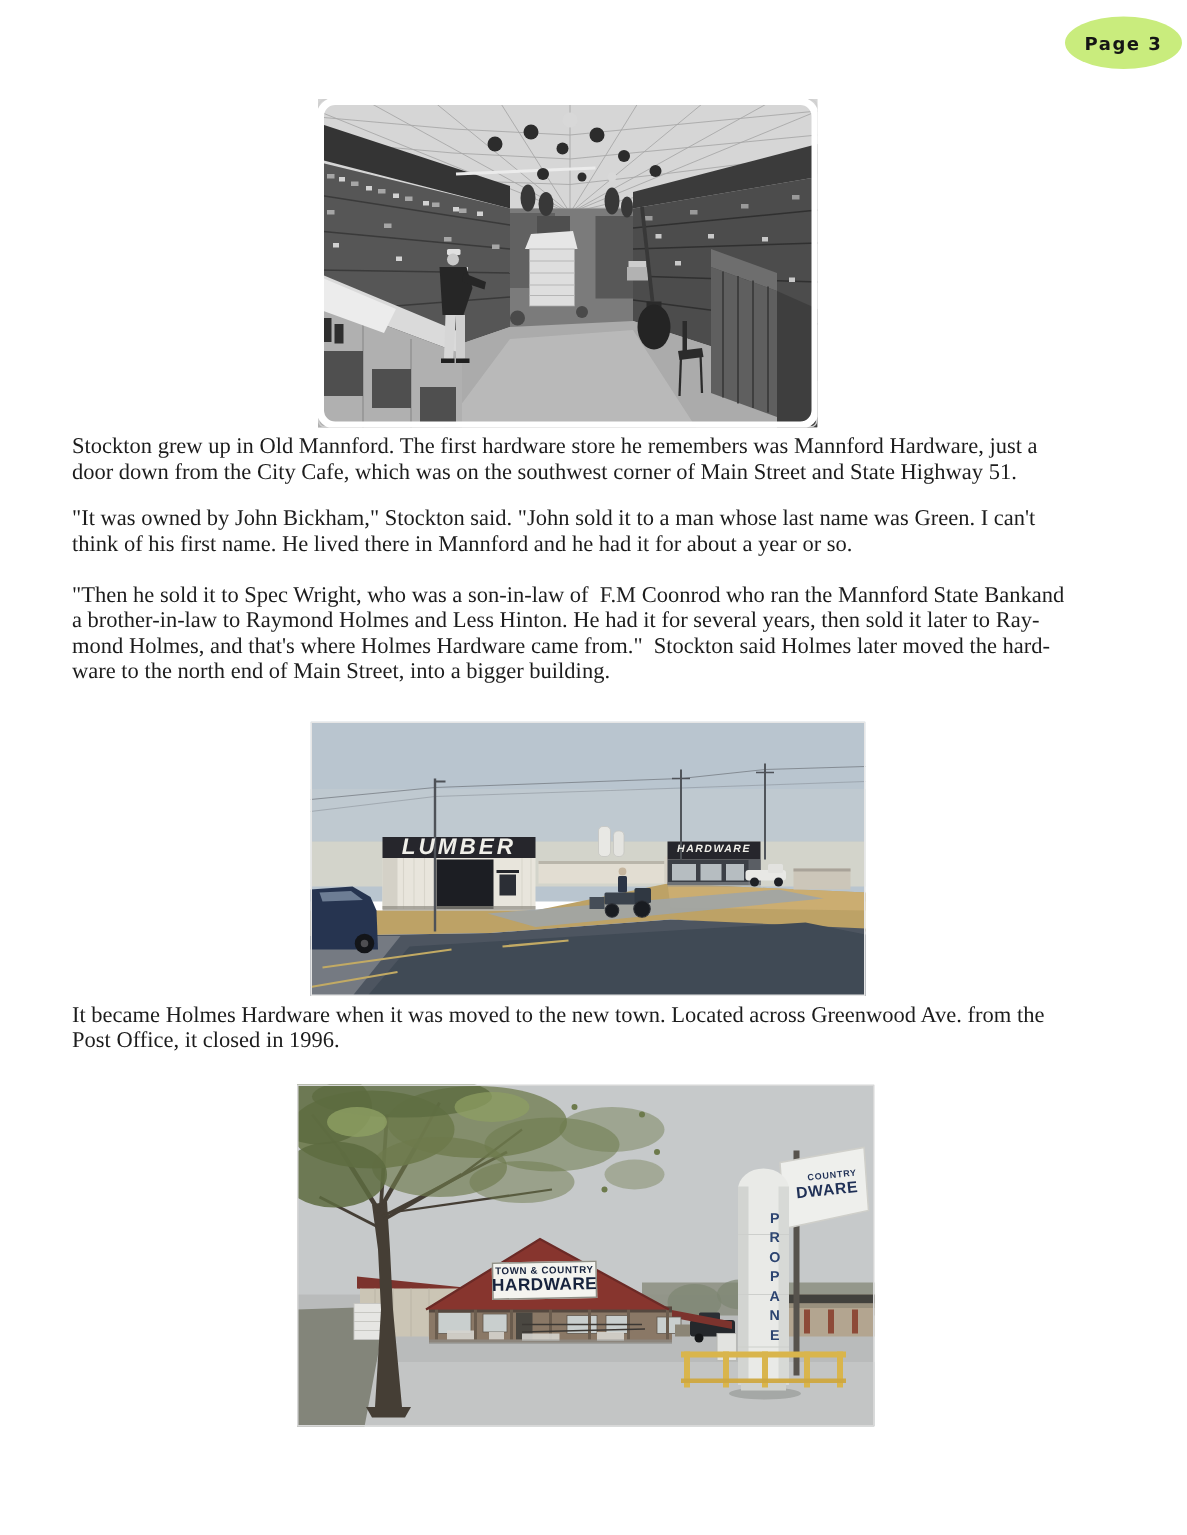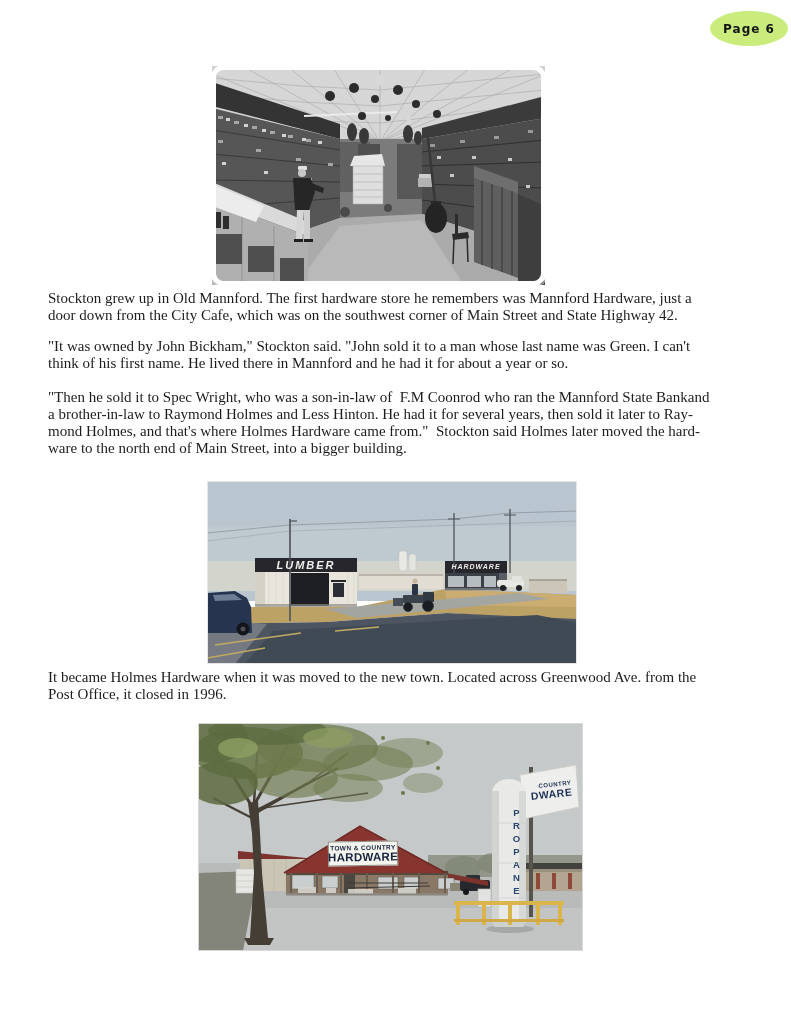--- a/index.html
+++ b/index.html
@@ -13,21 +13,21 @@
         color:#1c1c1c;white-space:pre;}
   .p1{top:290px}.p2{top:338px}.p3{top:389px}.p4{top:669px}
   figure.photo{position:absolute;margin:0;padding:0;}
   .photo svg{display:block;}
   .photo1{left:212px;top:66px;width:333px;height:219px;}
   .photo2{left:207px;top:481px;width:370px;height:183px;}
   .photo3{left:198px;top:723px;width:385px;height:228px;}
   
   .sign{position:absolute;color:#f0efe9;font-family:"Liberation Sans",sans-serif;
         font-style:italic;font-weight:bold;text-align:center;}
-  .sign-lumber{left:48px;top:77px;width:102px;height:14px;line-height:14px;font-size:11px;letter-spacing:2px;}
+  .sign-lumber{left:48px;top:77px;width:102px;height:14px;line-height:14px;font-size:15px;letter-spacing:2px;}
   .sign-hardware{left:238px;top:80px;width:62px;height:12px;line-height:12px;font-size:7px;letter-spacing:1px;}
   
   .tc-sign{position:absolute;left:130px;top:118px;width:70px;height:25px;background:#f4f4ef;
            border:1px solid #8f8f86;box-sizing:border-box;display:flex;flex-direction:column;
            align-items:center;justify-content:center;color:#17233d;
            font-family:"Liberation Sans",sans-serif;font-weight:bold;transform:rotate(-1deg);}
   .tc-line1{font-size:6.5px;line-height:7px;letter-spacing:.4px;}
   .tc-line2{font-size:11.5px;line-height:12px;letter-spacing:.3px;}
   .propane{position:absolute;left:308px;top:84px;width:16px;height:94px;
            writing-mode:vertical-rl;text-orientation:upright;
@@ -37,21 +37,21 @@
              display:flex;flex-direction:column;align-items:flex-end;justify-content:center;
              color:#1f3056;font-family:"Liberation Sans",sans-serif;font-weight:bold;padding-right:2px;box-sizing:border-box;}
   .ps-line1{font-size:6px;letter-spacing:.5px;}
   .ps-line2{font-size:10.5px;letter-spacing:.5px;}
 </style>
 </head>
 <body>
 
 <div class="page">
 
-  <div class="badge">Page 6</div>
+  <div class="badge">Page 3</div>
 
   <figure class="photo photo1">
     <svg viewBox="0 0 333 219" width="333" height="219">
       <rect width="333" height="219" fill="#bdbdbd"></rect>
       <polygon points="0,0 333,0 333,50 210,72 128,73 0,42" fill="#d6d6d6"></polygon>
       <g stroke="#a8a8a8" stroke-width="0.6" fill="none">
         <line x1="168" y1="76" x2="-10" y2="4"></line>
           <line x1="168" y1="76" x2="30" y2="0"></line>
         <line x1="168" y1="76" x2="75" y2="0"></line>
           <line x1="168" y1="76" x2="120" y2="0"></line>
@@ -190,21 +190,21 @@
         <line x1="290" y1="121" x2="290" y2="206"></line>
           <line x1="300" y1="125" x2="300" y2="209"></line>
       </g>
       <polygon points="306,128 333,140 333,219 306,219" fill="#3e3e3e"></polygon>
       <rect x="0.5" y="0.5" width="332" height="218" rx="4" fill="none" stroke="#cfcfcf" stroke-width="1"></rect>
       <rect x="1.5" y="1.5" width="330" height="216" rx="10" fill="none" stroke="#ffffff" stroke-width="5"></rect>
     </svg>
   </figure>
 
   <p class="para p1">Stockton grew up in Old Mannford. The first hardware store he remembers was Mannford Hardware, just a
-door down from the City Cafe, which was on the southwest corner of Main Street and State Highway 42.</p>
+door down from the City Cafe, which was on the southwest corner of Main Street and State Highway 51.</p>
   <p class="para p2">"It was owned by John Bickham," Stockton said. "John sold it to a man whose last name was Green. I can't
 think of his first name. He lived there in Mannford and he had it for about a year or so.</p>
   <p class="para p3">"Then he sold it to Spec Wright, who was a son-in-law of  F.M Coonrod who ran the Mannford State Bankand
 a brother-in-law to Raymond Holmes and Less Hinton. He had it for several years, then sold it later to Ray-
 mond Holmes, and that's where Holmes Hardware came from."  Stockton said Holmes later moved the hard-
 ware to the north end of Main Street, into a bigger building.</p>
 
   <figure class="photo photo2">
     <svg viewBox="0 0 370 183" width="370" height="183">
       <rect width="370" height="120" fill="#b9c5cf"></rect>

